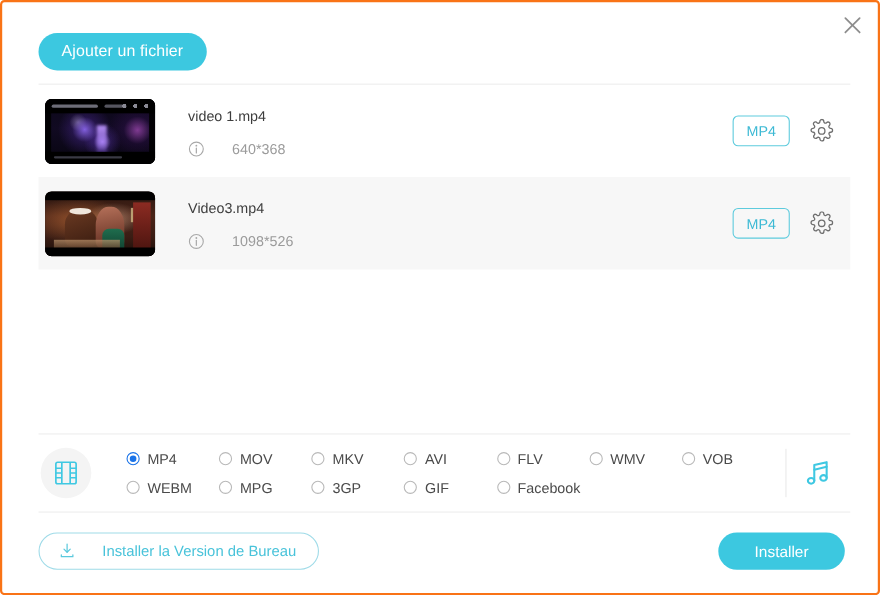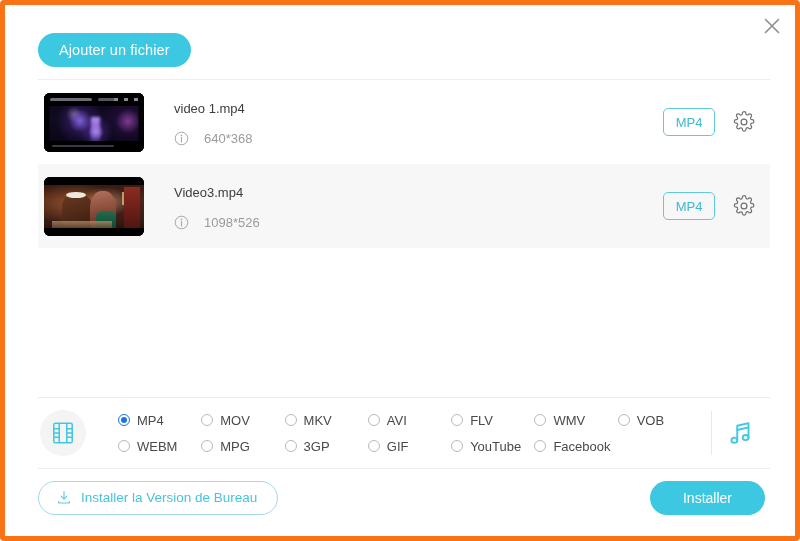--- a/index.html
+++ b/index.html
@@ -10,21 +10,21 @@
     overflow: hidden;
     background: #ffffff;
     font-family: "Liberation Sans", sans-serif;
   }
 
   .app-window {
     position: relative;
     width: 800px;
     height: 541px;
     background: #ffffff;
-    border: 5px solid #f97316;
+    border: 2px solid #f97316;
     border-radius: 4px;
     overflow: hidden;
   }
 
   
   .close-btn {
     position: absolute;
     top: 8px;
     right: 10px;
     width: 26px;
@@ -186,21 +186,21 @@
   }
   .file-name {
     font-size: 13px;
     color: #3d3d3d;
     line-height: 20px;
     margin-bottom: 12px;
   }
   .file-res-line {
     display: flex;
     align-items: center;
-    gap: 15px;
+    gap: 25px;
   }
   .info-icon { display: block; }
   .file-res {
     font-size: 13px;
     color: #9b9b9b;
   }
 
   .row-actions {
     display: flex;
     align-items: center;
@@ -308,21 +308,21 @@
     bottom: 0;
     height: 77px;
     display: flex;
     align-items: center;
     justify-content: space-between;
     padding: 0 30px 0 33px;
   }
   .install-btn {
     display: inline-flex;
     align-items: center;
-    gap: 8px;
+    gap: 23px;
     height: 34px;
     padding: 0 20px 0 16px;
     border: 1px solid #9fdbe8;
     border-radius: 17px;
     background: #ffffff;
     color: #49c3da;
     font-size: 13.5px;
     cursor: pointer;
     font-family: "Liberation Sans", sans-serif;
   }
@@ -476,24 +476,20 @@
       <label class="radio-opt">
         <span class="radio-dot"></span>
         <span>3GP</span>
       </label>
       <label class="radio-opt">
         <span class="radio-dot"></span>
         <span>GIF</span>
       </label>
       <label class="radio-opt">
         <span class="radio-dot"></span>
-        <span>YouTube</span>
-      </label>
-      <label class="radio-opt">
-        <span class="radio-dot"></span>
         <span>Facebook</span>
       </label>
     </div>
 
     <div class="audio-divider"></div>
 
     <div class="music-icon-wrap">
       <svg width="30" height="30" viewBox="0 0 24 24" fill="none" stroke="#3fc8e2" stroke-width="1.5" stroke-linecap="round" stroke-linejoin="round">
         <path d="M9 17.5 V6.2 l9-2.1 V15.4"></path>
         <path d="M9 9.6 l9-2.1"></path>

